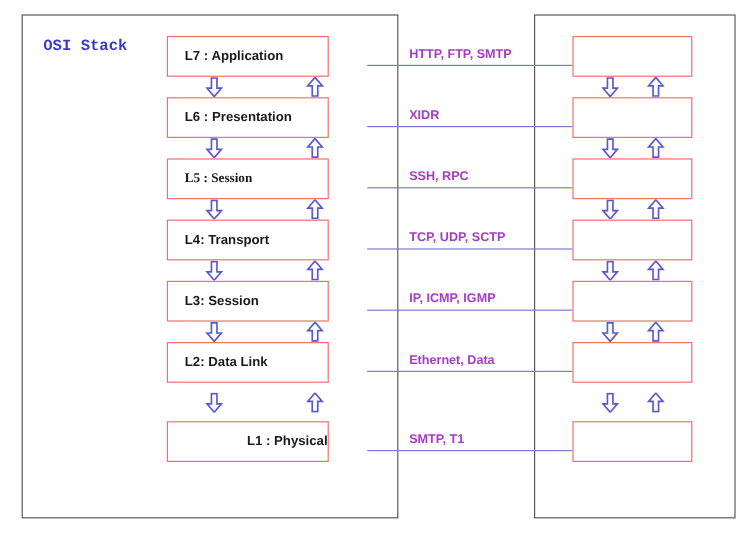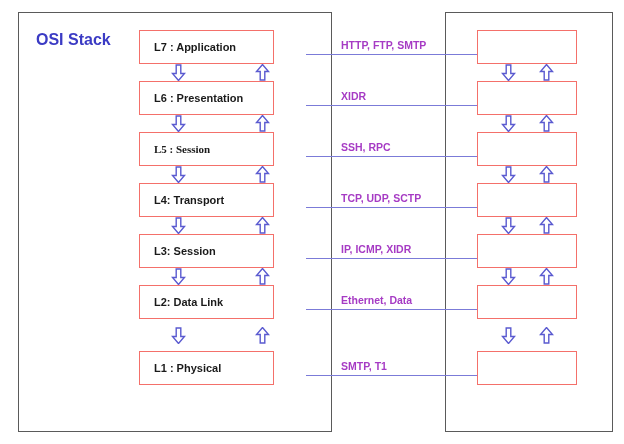--- a/index.html
+++ b/index.html
@@ -24,24 +24,25 @@
     box-sizing: border-box;
   }
   #left-panel  { left: 18px;  top: 12px; width: 314px; height: 420px; }
   #right-panel { left: 445px; top: 12px; width: 168px; height: 420px; }
 
   
   #osi-title {
     position: absolute;
     left: 36px;
     top: 31px;
-    font-size: 16px;
+    font-size: 13px;
     font-weight: bold;
     color: #3b3bc4;
     white-space: nowrap;
+    font-family: Liberation Mono, monospace;
   }
 
   
   .layer-box {
     position: absolute;
     box-sizing: border-box;
     border: 1.5px solid #f4706a;
     background: #ffffff;
     display: flex;
     align-items: center;
@@ -201,21 +202,21 @@
       <div class="arrow" style="left: 539px; top: 217px;">
         <svg viewBox="0 0 15 17" preserveAspectRatio="none">
           <polygon points="5.2,16 9.8,16 9.8,7.5 13.5,7.5 7.5,0.5 1.5,7.5 5.2,7.5"></polygon>
         </svg>
       </div>
       <div class="layer-box left" style="top: 234px;">
         <span class="layer-label">L3: Session</span>
       </div>
       <div class="layer-box right" style="top: 234px;"></div>
       <div class="connector" style="top: 258px;"></div>
-      <div class="protocol-label" style="top: 243px;">IP, ICMP, XIDR</div>
+      <div class="protocol-label" style="top: 243px;">IP, ICMP, IGMP</div>
       <div class="arrow" style="left: 171px; top: 268px;">
         <svg viewBox="0 0 15 17" preserveAspectRatio="none">
           <polygon points="5.2,1 9.8,1 9.8,9.5 13.5,9.5 7.5,16.5 1.5,9.5 5.2,9.5"></polygon>
         </svg>
       </div>
       <div class="arrow" style="left: 255px; top: 268px;">
         <svg viewBox="0 0 15 17" preserveAspectRatio="none">
           <polygon points="5.2,16 9.8,16 9.8,7.5 13.5,7.5 7.5,0.5 1.5,7.5 5.2,7.5"></polygon>
         </svg>
       </div>
@@ -248,21 +249,21 @@
       <div class="arrow" style="left: 501px; top: 326.5px;">
         <svg viewBox="0 0 15 17" preserveAspectRatio="none">
           <polygon points="5.2,1 9.8,1 9.8,9.5 13.5,9.5 7.5,16.5 1.5,9.5 5.2,9.5"></polygon>
         </svg>
       </div>
       <div class="arrow" style="left: 539px; top: 326.5px;">
         <svg viewBox="0 0 15 17" preserveAspectRatio="none">
           <polygon points="5.2,16 9.8,16 9.8,7.5 13.5,7.5 7.5,0.5 1.5,7.5 5.2,7.5"></polygon>
         </svg>
       </div>
-      <div class="layer-box left" style="top: 351px;">
+      <div class="layer-box left" style="top: 351px; justify-content: flex-end;">
         <span class="layer-label">L1 : Physical</span>
       </div>
       <div class="layer-box right" style="top: 351px;"></div>
       <div class="connector" style="top: 375px;"></div>
       <div class="protocol-label" style="top: 360px;">SMTP, T1</div>
     </div>
 
 </div>
 
 </body></html>

